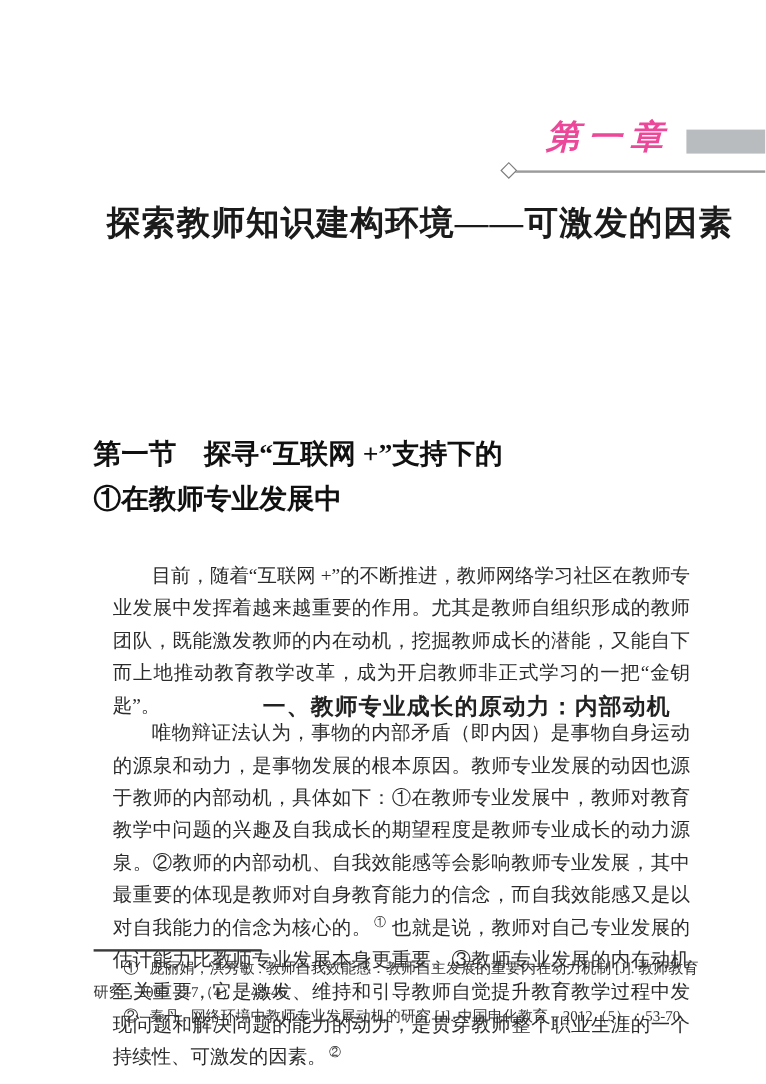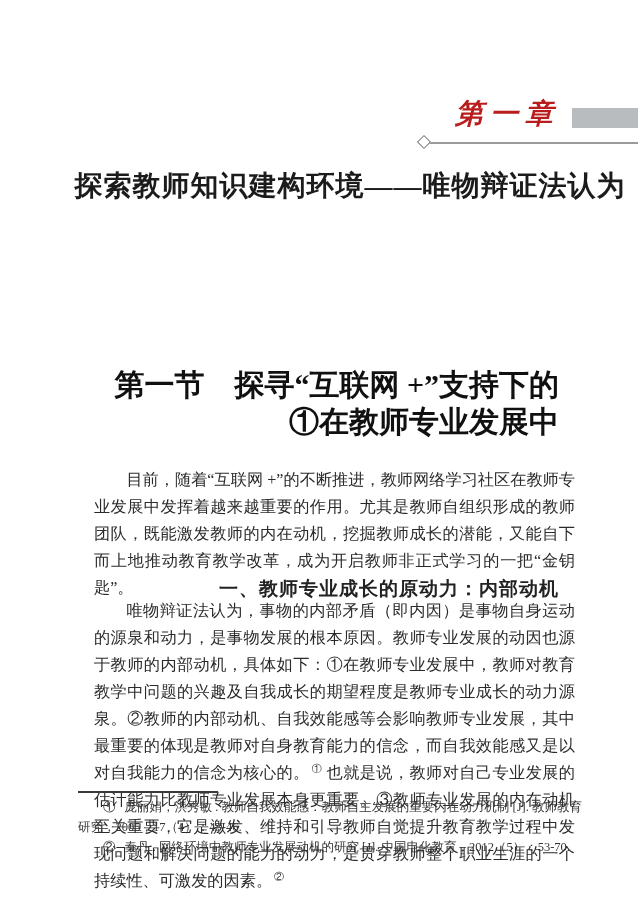--- a/index.html
+++ b/index.html
@@ -13,21 +13,21 @@
     overflow: hidden;
   }
   .chapter-marker {
     position: absolute;
     top: 95px;
     right: 78px;
     font-size: 28px;
     font-weight: bold;
     font-style: italic;
     letter-spacing: 7px;
-    color: #b91c1c;
+    color: #ec4899;
     white-space: nowrap;
   }
   .accent-bar {
     position: absolute;
     top: 108px;
     right: 0;
     width: 66px;
     height: 20px;
     background: #b9bcbf;
   }
@@ -59,22 +59,22 @@
     font-weight: bold;
     letter-spacing: 1px;
     color: #1b1b1b;
     white-space: nowrap;
   }
   .section-title {
     position: absolute;
     top: 341px;
     left: 78px;
     width: 481px;
-    text-align: right;
-    font-size: 30px;
+    text-align: left;
+    font-size: 23px;
     font-weight: bold;
     line-height: 37px;
     color: #101010;
   }
   .subsection-heading {
     position: absolute;
     top: 557px;
     left: 78px;
     width: 481px;
     text-align: right;
@@ -133,21 +133,21 @@
 <div class="page">
 
   <div class="chapter-marker">第一章</div>
 
   <div class="accent-bar"></div>
 
   <div class="header-rule">
     <span class="diamond-ornament"></span>
   </div>
 
-  <h1 class="chapter-title">探索教师知识建构环境——唯物辩证法认为</h1>
+  <h1 class="chapter-title">探索教师知识建构环境——可激发的因素</h1>
 
   <h2 class="section-title">
     <span>第一节　探寻“互联网 +”支持下的</span><br>
     <span>①在教师专业发展中</span>
   </h2>
 
   <p class="para para-1">目前，随着“互联网 +”的不断推进，教师网络学习社区在教师专业发展中发挥着越来越重要的作用。尤其是教师自组织形成的教师团队，既能激发教师的内在动机，挖掘教师成长的潜能，又能自下而上地推动教育教学改革，成为开启教师非正式学习的一把“金钥匙”。</p>
 
   <h3 class="subsection-heading">一、教师专业成长的原动力：内部动机</h3>
 

